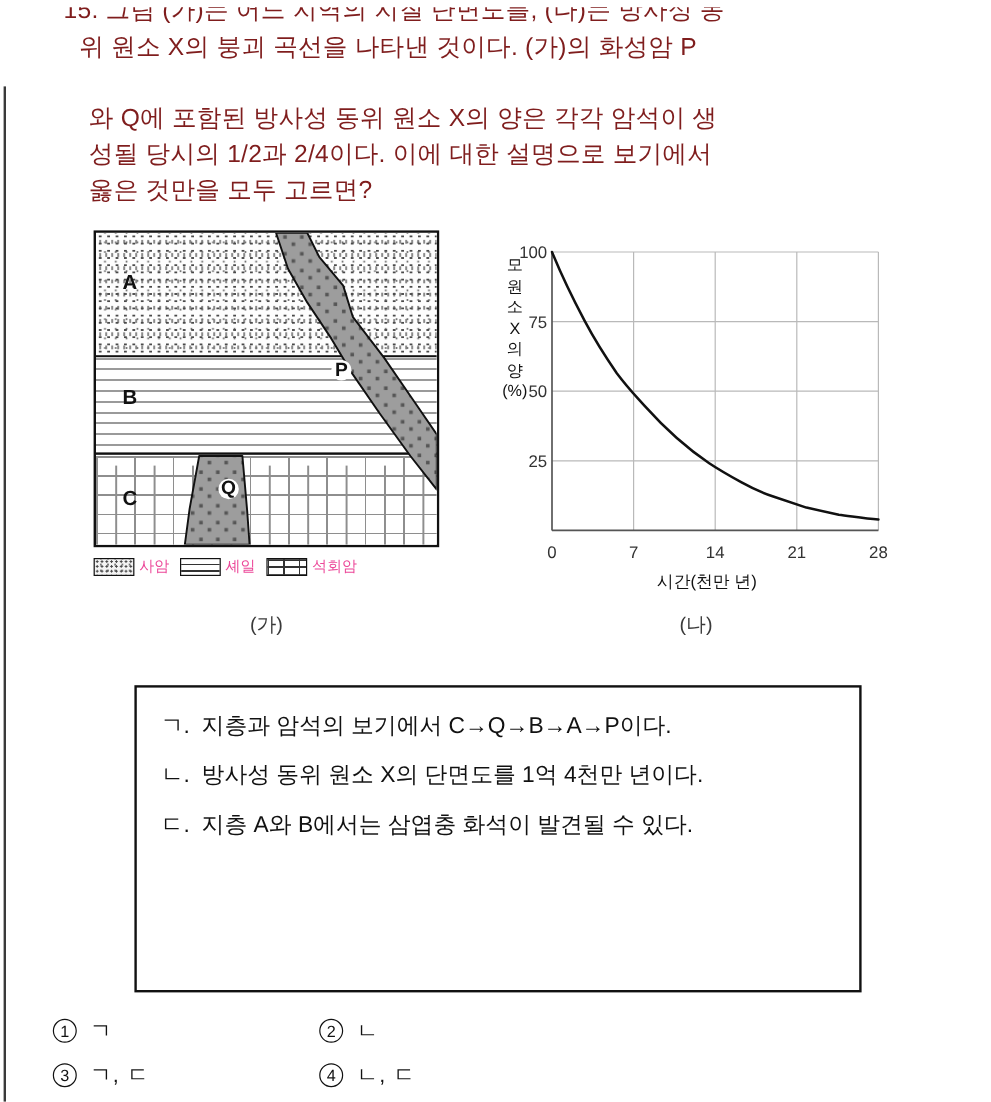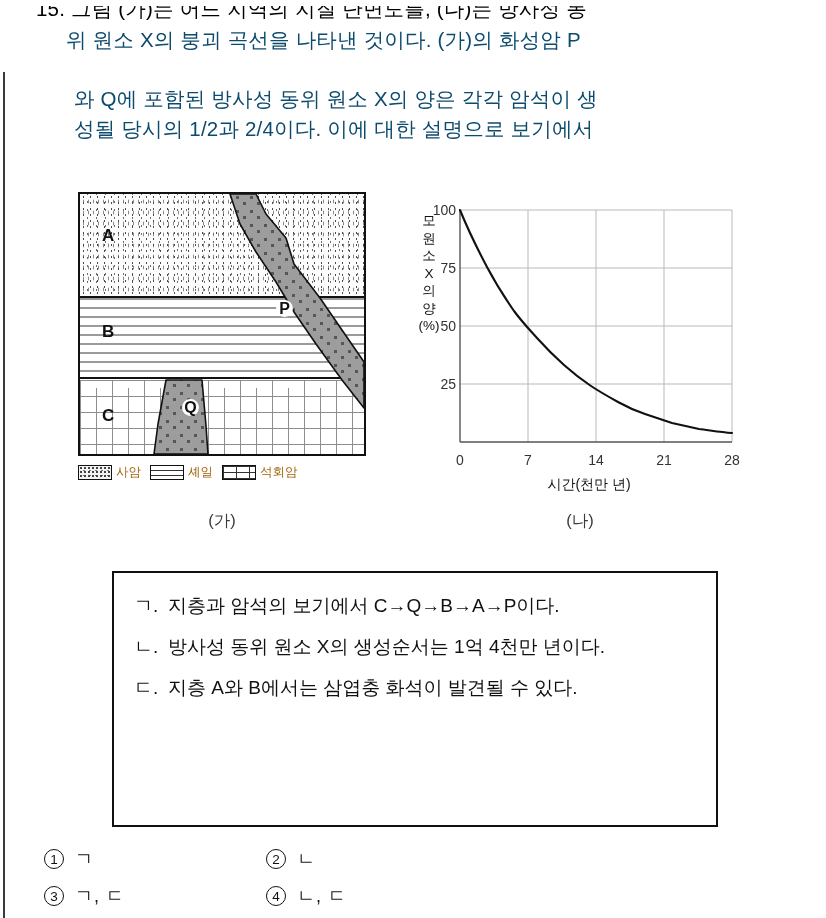--- a/index.html
+++ b/index.html
@@ -31,27 +31,28 @@
     position: absolute;
     left: 36px;
     top: 6px;
     width: 782px;
   }
   .stem-line {
     font-size: 20.5px;
     line-height: 31px;
     letter-spacing: 0.2px;
     white-space: nowrap;
-    color: #0c4a6e;
+    color: #7f1d1d;
   }
   .stem-line.clipped {
     position: relative;
     height: 18px;
     overflow: hidden;
-    color: #000000;
+    color: #7f1d1d;
+    margin-left: 17px;
   }
   .stem-line.clipped > span {
     position: absolute;
     top: -13px;
     left: 0;
   }
   .stem-indent { padding-left: 30px; }
 
   .stem-body {
     position: absolute;
@@ -193,21 +194,21 @@
   .swatch-shale {
     background-image: repeating-linear-gradient(to bottom,
       #ffffff 0px, #ffffff 4px,
       #333 4px, #333 5.2px);
   }
   .swatch-lime {
     background-image:
       repeating-linear-gradient(to bottom, #333 0px, #333 1.2px, transparent 1.2px, transparent 6px),
       repeating-linear-gradient(to right, #333 0px, #333 1.2px, transparent 1.2px, transparent 13px);
   }
-  .legend-text { font-size: 12.5px; color: #a16207; white-space: nowrap; }
+  .legend-text { font-size: 12.5px; color: #ec4899; white-space: nowrap; }
 
   .fig-caption {
     position: absolute;
     font-size: 16.5px;
     color: #3a3a3a;
     text-align: center;
   }
   .cap-ga { left: 78px; top: 318px; width: 288px; }
   .cap-na { left: 430px; top: 318px; width: 300px; }
 
@@ -314,20 +315,21 @@
 <div class="stem">
   <div class="stem-line clipped">
     <span>15. 그림 (가)는 어느 지역의 지질 단면도를, (나)는 방사성 동</span>
   </div>
   <div class="stem-line stem-indent">위 원소 X의 붕괴 곡선을 나타낸 것이다. (가)의 화성암 P</div>
 </div>
 
 <div class="stem-body">
   <div class="stem-line">와 Q에 포함된 방사성 동위 원소 X의 양은 각각 암석이 생</div>
   <div class="stem-line">성될 당시의 1/2과 2/4이다. 이에 대한 설명으로 보기에서</div>
+  <div class="stem-line">옳은 것만을 모두 고르면?</div>
 </div>
 
 <div class="figures">
 
   <div class="geo-wrap">
     <div class="geo-frame">
       <div class="layer layer-a"></div>
       <div class="layer layer-b"></div>
       <div class="layer layer-c"></div>
 
@@ -430,21 +432,21 @@
 </div>
 
 <div class="statement-box">
   <div class="statements">
     <div class="statement">
       <span class="stmt-marker">ㄱ.</span>
       <span class="stmt-text">지층과 암석의 보기에서 C→Q→B→A→P이다.</span>
     </div>
     <div class="statement">
       <span class="stmt-marker">ㄴ.</span>
-      <span class="stmt-text">방사성 동위 원소 X의 생성순서는 1억 4천만 년이다.</span>
+      <span class="stmt-text">방사성 동위 원소 X의 단면도를 1억 4천만 년이다.</span>
     </div>
     <div class="statement">
       <span class="stmt-marker">ㄷ.</span>
       <span class="stmt-text">지층 A와 B에서는 삼엽충 화석이 발견될 수 있다.</span>
     </div>
   </div>
 </div>
 
 <div class="options">
   <div class="opt-row">

